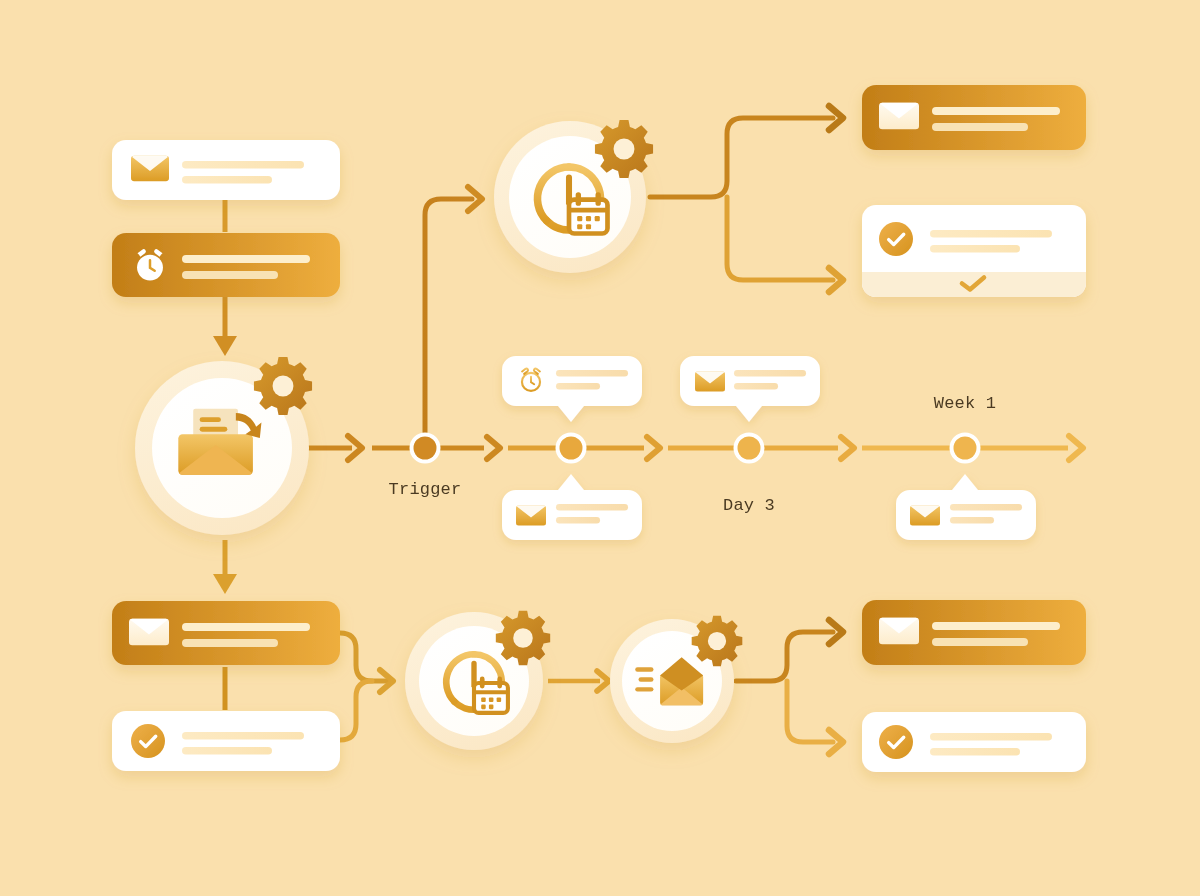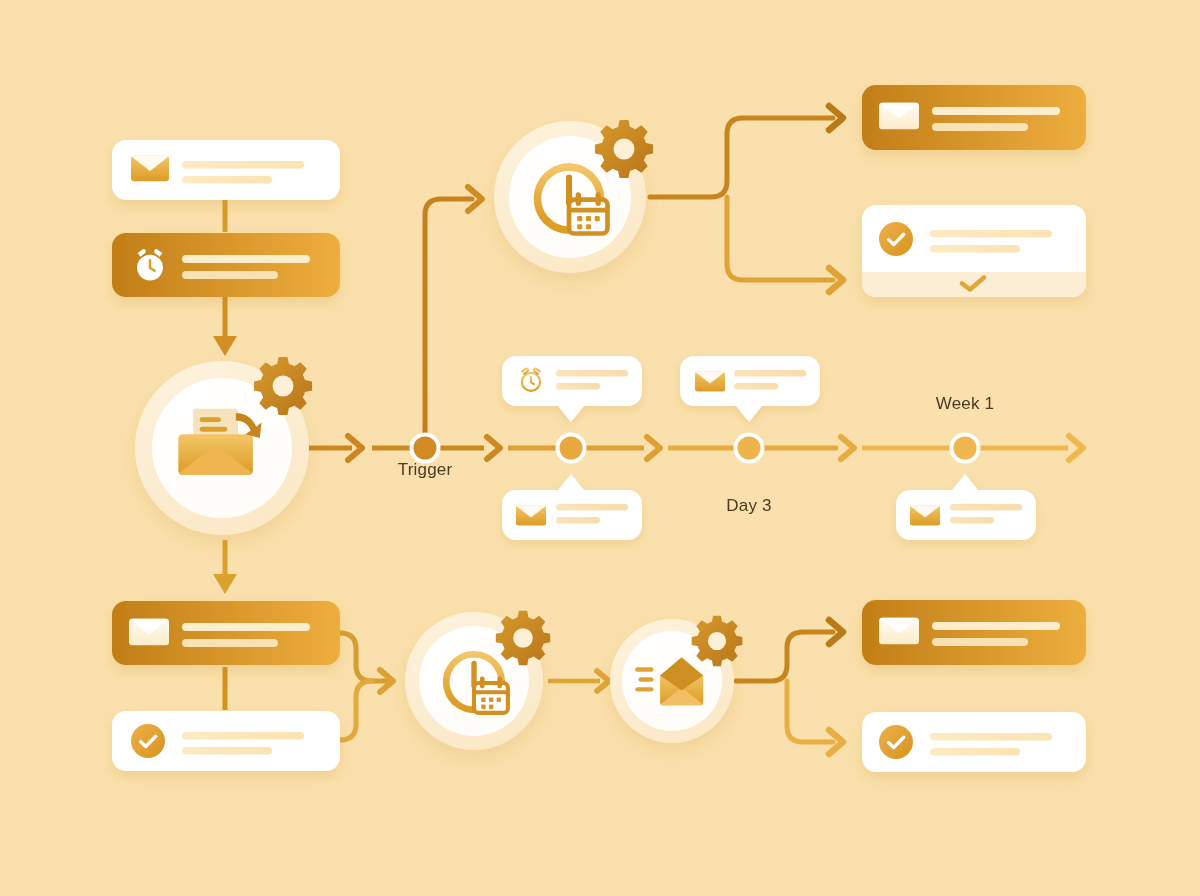--- a/index.html
+++ b/index.html
@@ -7,21 +7,21 @@
   body{
     width:1200px;height:896px;overflow:hidden;
     background:#fae0ad;
     font-family:"Liberation Sans","DejaVu Sans",sans-serif;
     position:relative;
   }
   #stage{position:absolute;inset:0;width:1200px;height:896px;}
   svg#canvas{position:absolute;left:0;top:0;width:1200px;height:896px;}
   .lbl{
     position:absolute;
-    font-family:Liberation Sans, sans-serif;
+    font-family:Liberation Mono, monospace;
     font-size:17px;color:#4a3a22;white-space:nowrap;
     transform:translateX(-50%);
     letter-spacing:.2px;
   }
 </style>
 </head>
 <body style="background: rgb(250, 224, 173);">
 
 <div id="stage">
 
@@ -353,17 +353,17 @@
   <g>
     <circle cx="749" cy="448" r="15.5" fill="#ffffff"></circle>
     <circle cx="749" cy="448" r="11.5" fill="#eeb44c"></circle>
   </g>
   <g>
     <circle cx="965" cy="448" r="15.5" fill="#ffffff"></circle>
     <circle cx="965" cy="448" r="11.5" fill="#efb54e"></circle>
   </g>
 </svg>
 
-<div class="lbl" style="left:425px;top:460px;">Trigger</div>
+<div class="lbl" style="left:425px;top:480px;">Trigger</div>
 <div class="lbl" style="left:749px;top:496px;">Day 3</div>
 <div class="lbl" style="left:965px;top:394px;">Week 1</div>
 
 </div>
 
 </body></html>

